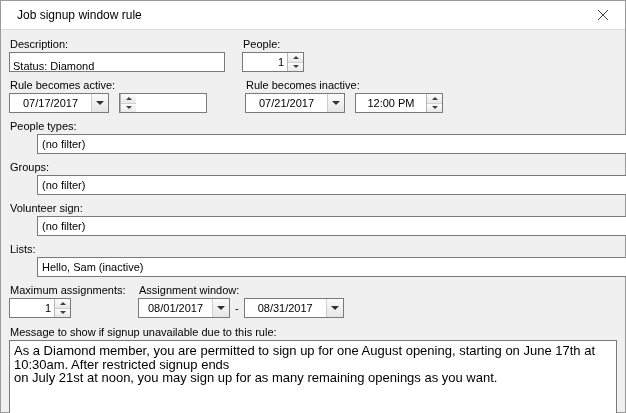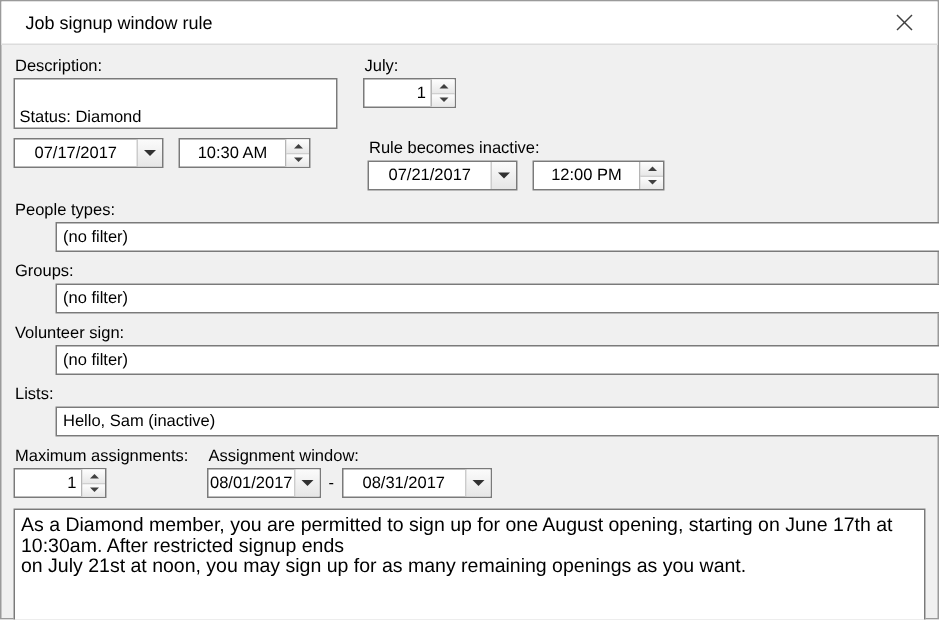--- a/index.html
+++ b/index.html
@@ -72,21 +72,21 @@
   }
 
   
   .ctl {
     box-sizing: border-box;
     border: 1px solid #7a7a7a;
     background: #ffffff;
     height: 20px;
     font-size: 11px;
     line-height: 18px;
-    padding: 16px 3px;
+    padding: 4px 3px;
     color: #000;
     white-space: nowrap;
     overflow: hidden;
   }
   .textbox { }
 
   .spin-wrap {
     position: relative;
     box-sizing: border-box;
     border: 1px solid #7a7a7a;
@@ -244,46 +244,46 @@
   </div>
 
   <div class="client">
 
     <div class="row">
       <div style="width:216px;">
         <span class="lbl">Description:</span>
         <div class="ctl textbox" style="width:216px;">Status: Diamond</div>
       </div>
       <div style="width:70px; margin-left:17px;">
-        <span class="lbl">July:</span>
+        <span class="lbl">People:</span>
         <div class="spin-wrap" style="width:62px;">
           <div class="spin-val">1</div>
           <div class="spin-btns">
             <div>
                 <span class="tri-up"></span>
               </div>
             <div>
                 <span class="tri-dn"></span>
               </div>
           </div>
         </div>
       </div>
     </div>
 
     <div class="row" style="margin-top:6px;">
       <div style="width:212px;">
+        <span class="lbl">Rule becomes active:</span>
         <div style="display:flex;">
           <div class="datebox" style="width:100px;">
             <div class="val">07/17/2017</div>
             <div class="arrow">
                 <span class="arrow-tri"></span>
               </div>
           </div>
           <div class="timebox" style="width:88px; margin-left:10px;">
-            <div class="val">10:30 AM</div>
             <div class="spin-btns">
               <div>
                   <span class="tri-up"></span>
                 </div>
               <div>
                   <span class="tri-dn"></span>
                 </div>
             </div>
           </div>
         </div>
@@ -363,36 +363,37 @@
               </div>
             <div>
                 <span class="tri-dn"></span>
               </div>
           </div>
         </div>
       </div>
       <div style="margin-left:3px;">
         <span class="lbl">Assignment window:</span>
         <div style="display:flex; align-items:center;">
-          <div class="datebox" style="width:76px;">
+          <div class="datebox" style="width:92px;">
             <div class="val">08/01/2017</div>
             <div class="arrow">
                 <span class="arrow-tri"></span>
               </div>
           </div>
           <span class="sep-dash">-</span>
           <div class="datebox" style="width:100px;">
             <div class="val">08/31/2017</div>
             <div class="arrow">
                 <span class="arrow-tri"></span>
               </div>
           </div>
         </div>
       </div>
     </div>
 
     <div style="margin-top:7px;">
+      <span class="lbl">Message to show if signup unavailable due to this rule:</span>
       <div class="msgbox">As a Diamond member, you are permitted to sign up for one August opening, starting on June 17th at 10:30am. After restricted signup ends
 on July 21st at noon, you may sign up for as many remaining openings as you want.</div>
     </div>
 
   </div>
 </div>
 
 </body></html>

